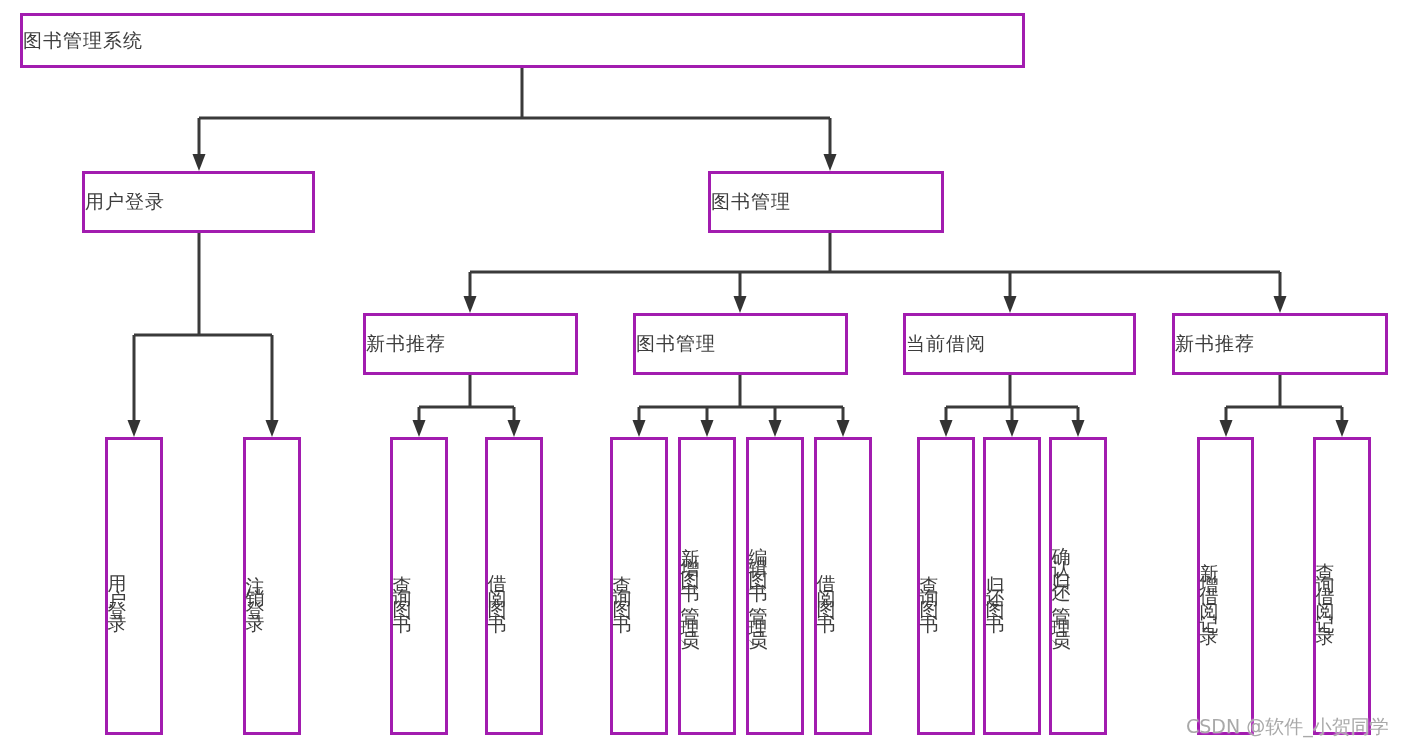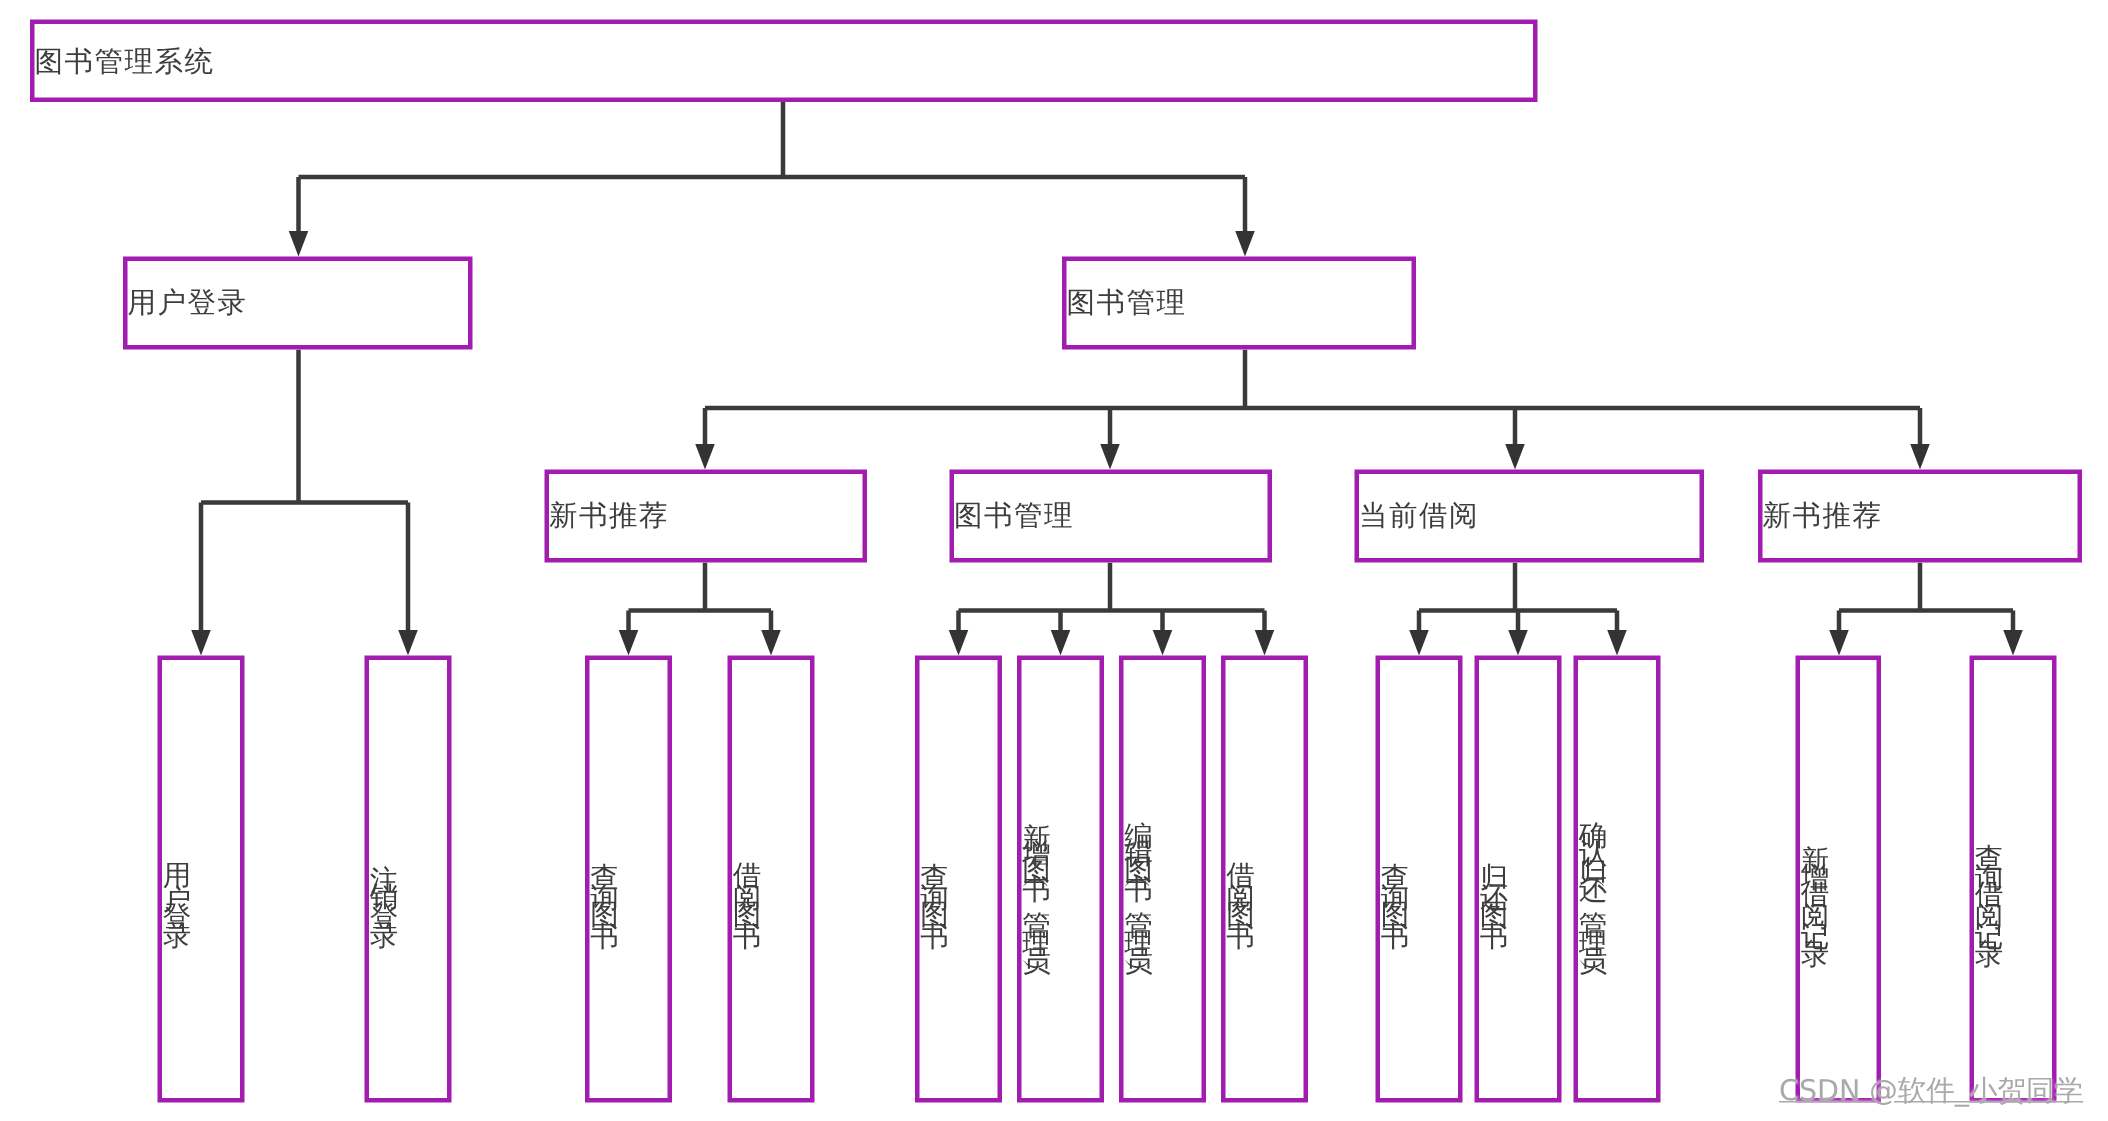--- a/index.html
+++ b/index.html
@@ -31,21 +31,20 @@
     color:#3d3d3d;
   }
   .vnode.vlong .vlabel{letter-spacing:12px;}
   #watermark{
     position:absolute;
     left:1186px;top:714px;
     font-size:19px;
     color:#a9a9a9;
     text-shadow:0 0 2px #ffffff;
     white-space:nowrap;
-    text-decoration:underline;
   }
 </style>
 </head>
 <body>
 
 <div id="canvas">
 
   <svg id="connectors" viewBox="0 0 1405 747" xmlns="http://www.w3.org/2000/svg">
 
     <g>

